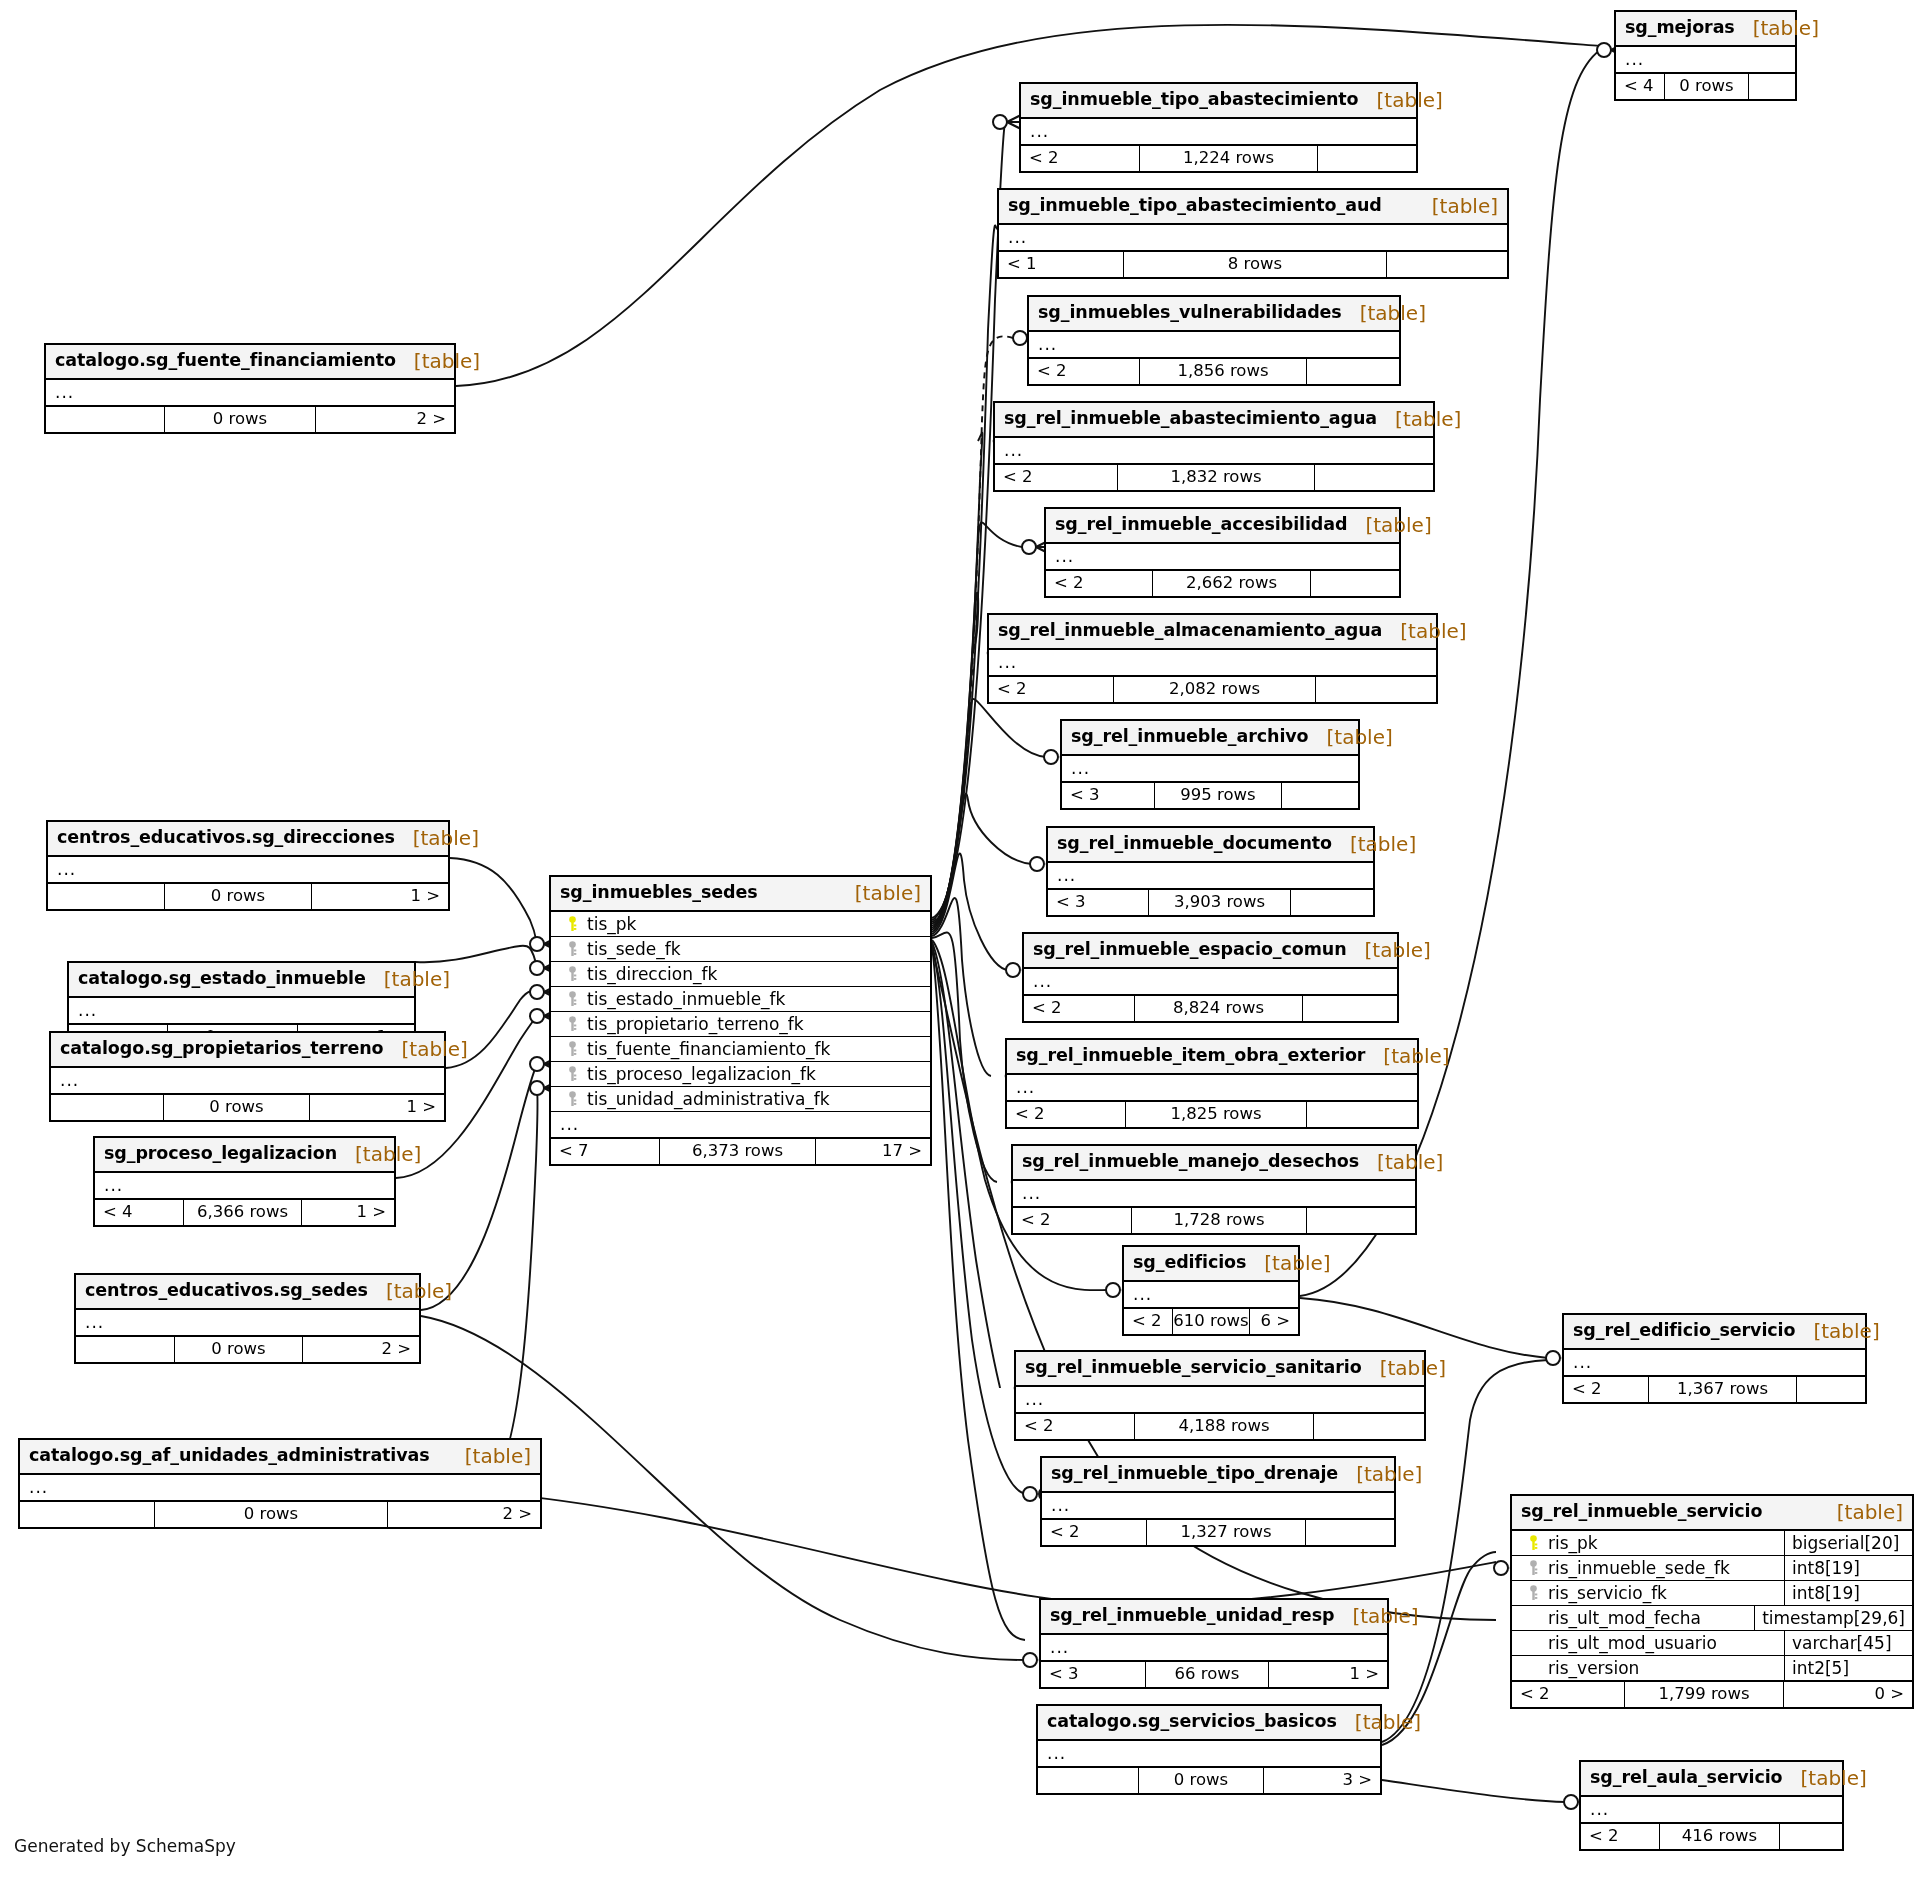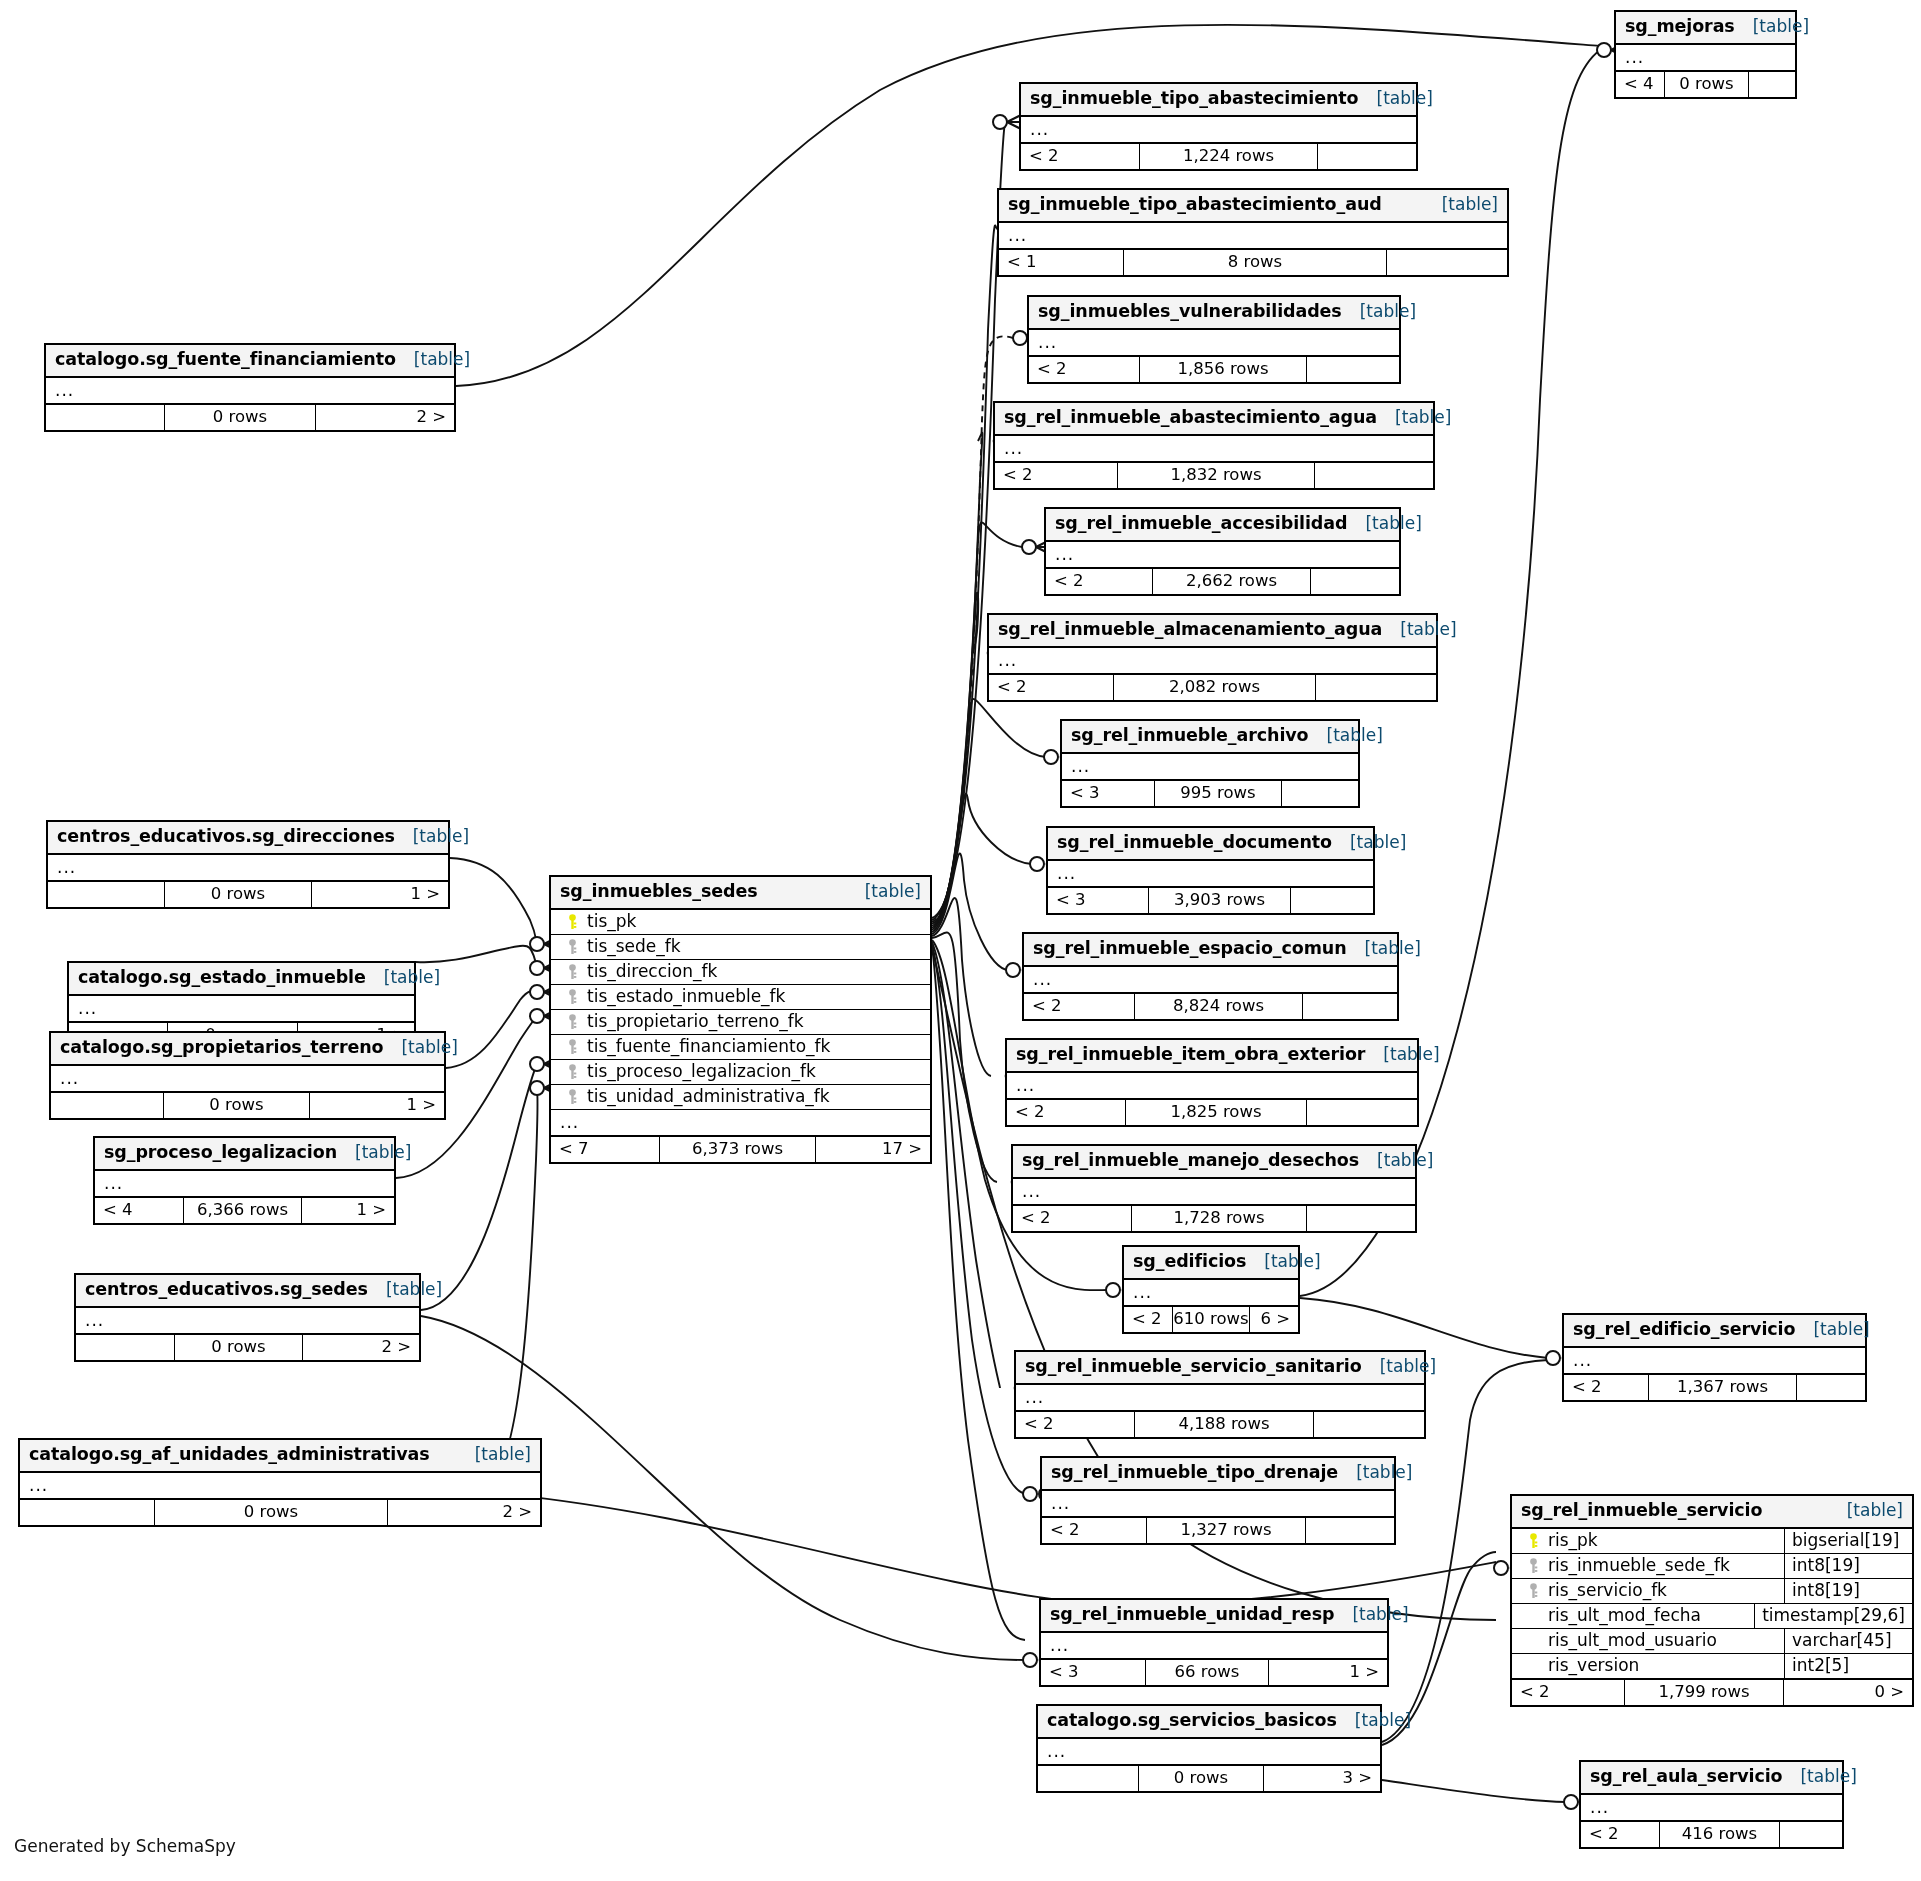--- a/index.html
+++ b/index.html
@@ -42,24 +42,24 @@
     padding: 6px 9px 7px 9px;
     box-sizing: border-box;
     white-space: nowrap;
   }
   .tbl-name {
     font-weight: bold;
     font-size: 17.5px;
     letter-spacing: -0.1px;
   }
   .tbl-tag {
-    font-size: 17px;
+    font-size: 20px;
     font-weight: normal;
     padding-left: 18px;
-    color: #0c4a6e;
+    color: #a16207;
   }
   .tbl-ellipsis {
     padding: 4px 9px 7px 9px;
     box-sizing: border-box;
     font-size: 17px;
     letter-spacing: 1px;
     border-bottom: 1.5px solid #000;
     height: 26px;
     background: #fff;
   }
@@ -683,21 +683,21 @@
               <span class="key-icon">
                 <svg width="11" height="16" viewBox="0 0 11 16" aria-hidden="true">
                   <circle cx="5.5" cy="3.6" r="3.3" fill="#e8e800"></circle>
                   <rect x="4.3" y="4.5" width="2.4" height="10.5" fill="#e8e800"></rect>
                   <rect x="6.7" y="8.5" width="2.6" height="1.9" fill="#e8e800"></rect>
                   <rect x="6.7" y="12" width="2.6" height="1.9" fill="#e8e800"></rect>
                 </svg>
               </span>
               <span>ris_pk</span>
             </div>
-            <div class="col-type" style="min-width: 128px;">bigserial[19]</div>
+            <div class="col-type" style="min-width: 128px;">bigserial[20]</div>
           </div>
           <div class="col-row">
             <div class="col-name">
               <span class="key-icon">
                 <svg width="11" height="16" viewBox="0 0 11 16" aria-hidden="true">
                   <circle cx="5.5" cy="3.6" r="3.3" fill="#b0b0b0"></circle>
                   <rect x="4.3" y="4.5" width="2.4" height="10.5" fill="#b0b0b0"></rect>
                   <rect x="6.7" y="8.5" width="2.6" height="1.9" fill="#b0b0b0"></rect>
                   <rect x="6.7" y="12" width="2.6" height="1.9" fill="#b0b0b0"></rect>
                 </svg>

